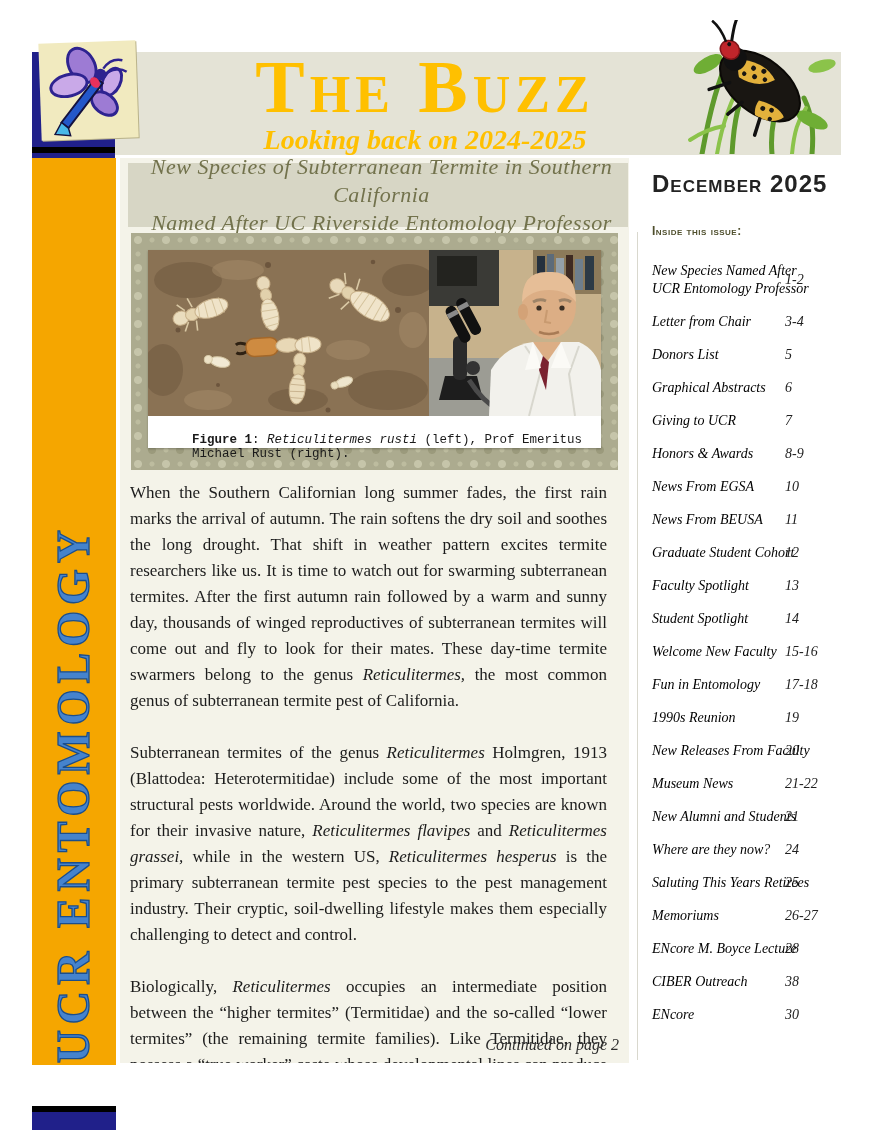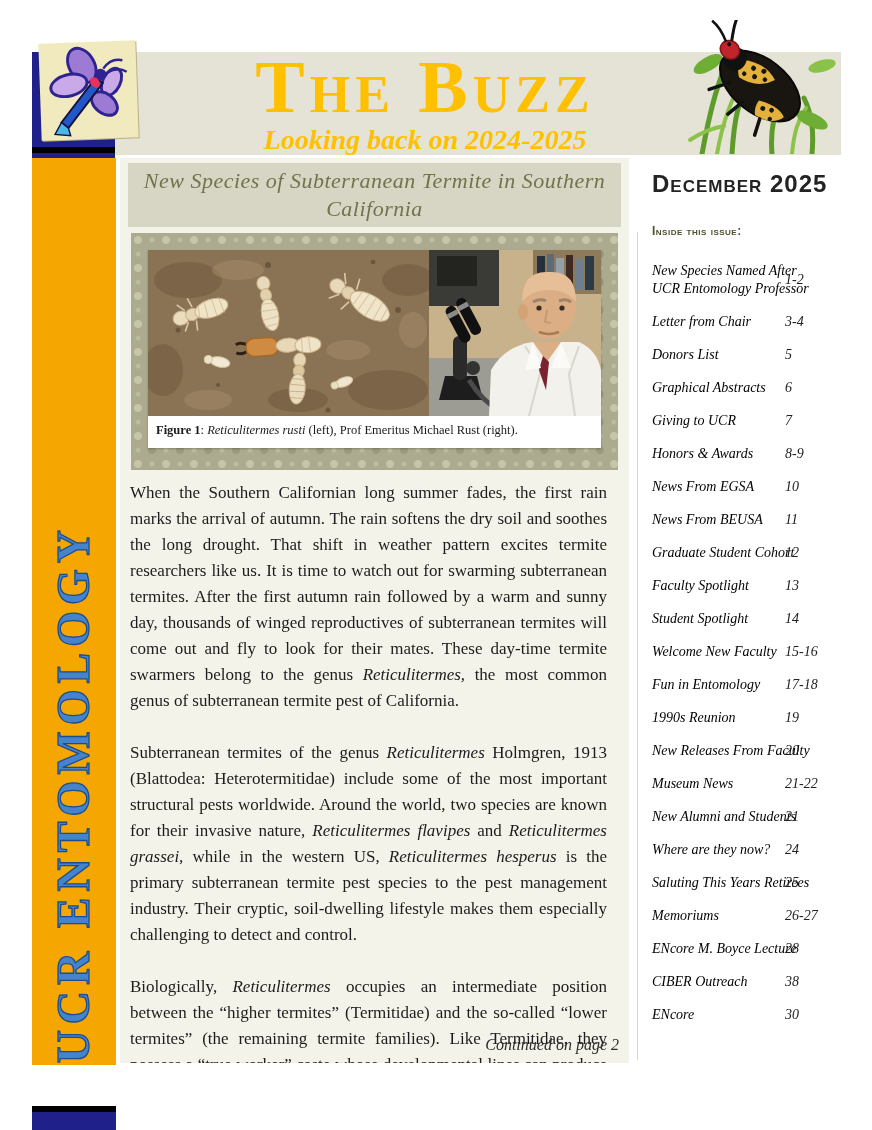--- a/index.html
+++ b/index.html
@@ -29,38 +29,38 @@
       font-family:"Liberation Serif",serif;font-weight:bold;font-size:46px;letter-spacing:6px;
       color:#4583CD;-webkit-text-stroke:1.3px #1A4E8C;padding-left:2px;margin-bottom:2px;
       white-space:nowrap;}
   .bottom-black{position:absolute;left:32px;top:1106px;width:84px;height:6px;background:#000;}
   .bottom-navy{position:absolute;left:32px;top:1112px;width:84px;height:18px;background:#20208A;}
 
   
   .content-col{position:absolute;left:120px;top:158px;width:509px;height:905px;
       background:#F4F3E9;overflow:hidden;}
   .article-title-band{position:absolute;left:8px;top:5px;width:493px;height:64px;background:#D7D6C5;
-      display:flex;flex-direction:column;justify-content:center;text-align:center;}
+      display:flex;flex-direction:column;justify-content:center;text-align:center;padding-left:7px;}
   .article-title-line{font-style:italic;font-size:22px;line-height:28px;color:#72724C;
       letter-spacing:0.5px;}
 
   
   .figure-frame{position:absolute;left:11px;top:75px;width:487px;height:237px;
       background-color:#ACAB8F;
       background-image:
         radial-gradient(circle at 7px 7px,#C6C5AA 0 3.5px,rgba(0,0,0,0) 4.5px),
         radial-gradient(circle at 21px 21px,#9B9A7C 0 3.5px,rgba(0,0,0,0) 4.5px),
         radial-gradient(circle at 21px 7px,#BDBC9F 0 2px,rgba(0,0,0,0) 3px),
         radial-gradient(circle at 7px 21px,#BDBC9F 0 2px,rgba(0,0,0,0) 3px);
       background-size:28px 28px;}
   .figure-card{position:absolute;left:17px;top:17px;width:453px;height:198px;background:#fff;
       box-shadow:0 1px 2px rgba(0,0,0,.25);}
   .figure-images{display:flex;height:166px;overflow:hidden;}
-  .figure-caption{font-family:Liberation Serif, serif;font-size:12.5px;color:#1a1a1a;
-      padding:7px 8px 0 8px;}
+  .figure-caption{font-family:Liberation Mono, monospace;font-size:12.5px;color:#1a1a1a;
+      padding:17px 8px 0 8px;margin-left:36px;}
 
   
   .body-text{position:absolute;left:10px;top:322px;width:489px;font-size:17px;line-height:26px;
       color:#1C1C1C;text-align:justify;}
   .body-text p{margin:0 12px 26px 0;}
   .continued{position:absolute;left:10px;top:878px;width:489px;text-align:right;
       font-style:italic;font-size:16px;color:#2b2b2b;}
 
   
   .col-divider{position:absolute;left:637px;top:232px;width:1px;height:828px;background:#D9D8CE;}
@@ -149,20 +149,21 @@
 
   <div class="orange-bar">
     <div class="vertical-text">UCR ENTOMOLOGY</div>
   </div>
   <div class="bottom-black"></div>
   <div class="bottom-navy"></div>
 
   <div class="content-col">
     <div class="article-title-band">
       <div class="article-title-line">New Species of  Subterranean Termite in Southern California</div>
+      <div class="article-title-line">Named After UC Riverside Entomology Professor</div>
     </div>
 
     <div class="figure-frame">
       <div class="figure-card">
         <div class="figure-images">
           <div style="width:281px;height:166px;">
             <svg width="281" height="166" viewBox="0 0 281 166">
               <rect width="281" height="166" fill="#8A7254"></rect>
               <g opacity="0.55" fill="#6F5940">
                 <ellipse cx="40" cy="30" rx="34" ry="18"></ellipse>

